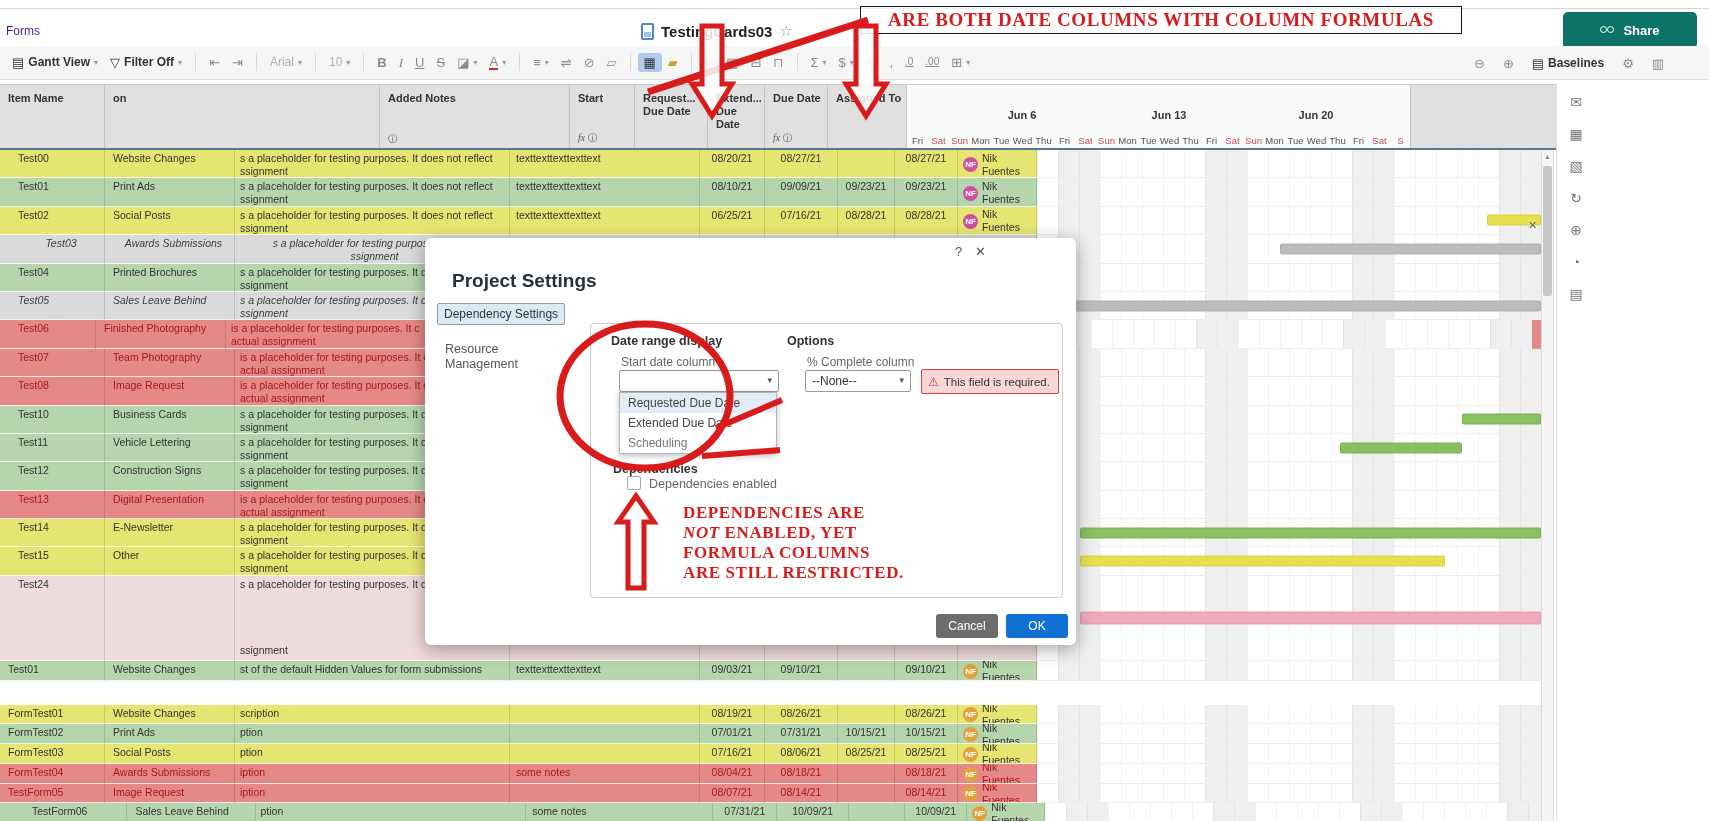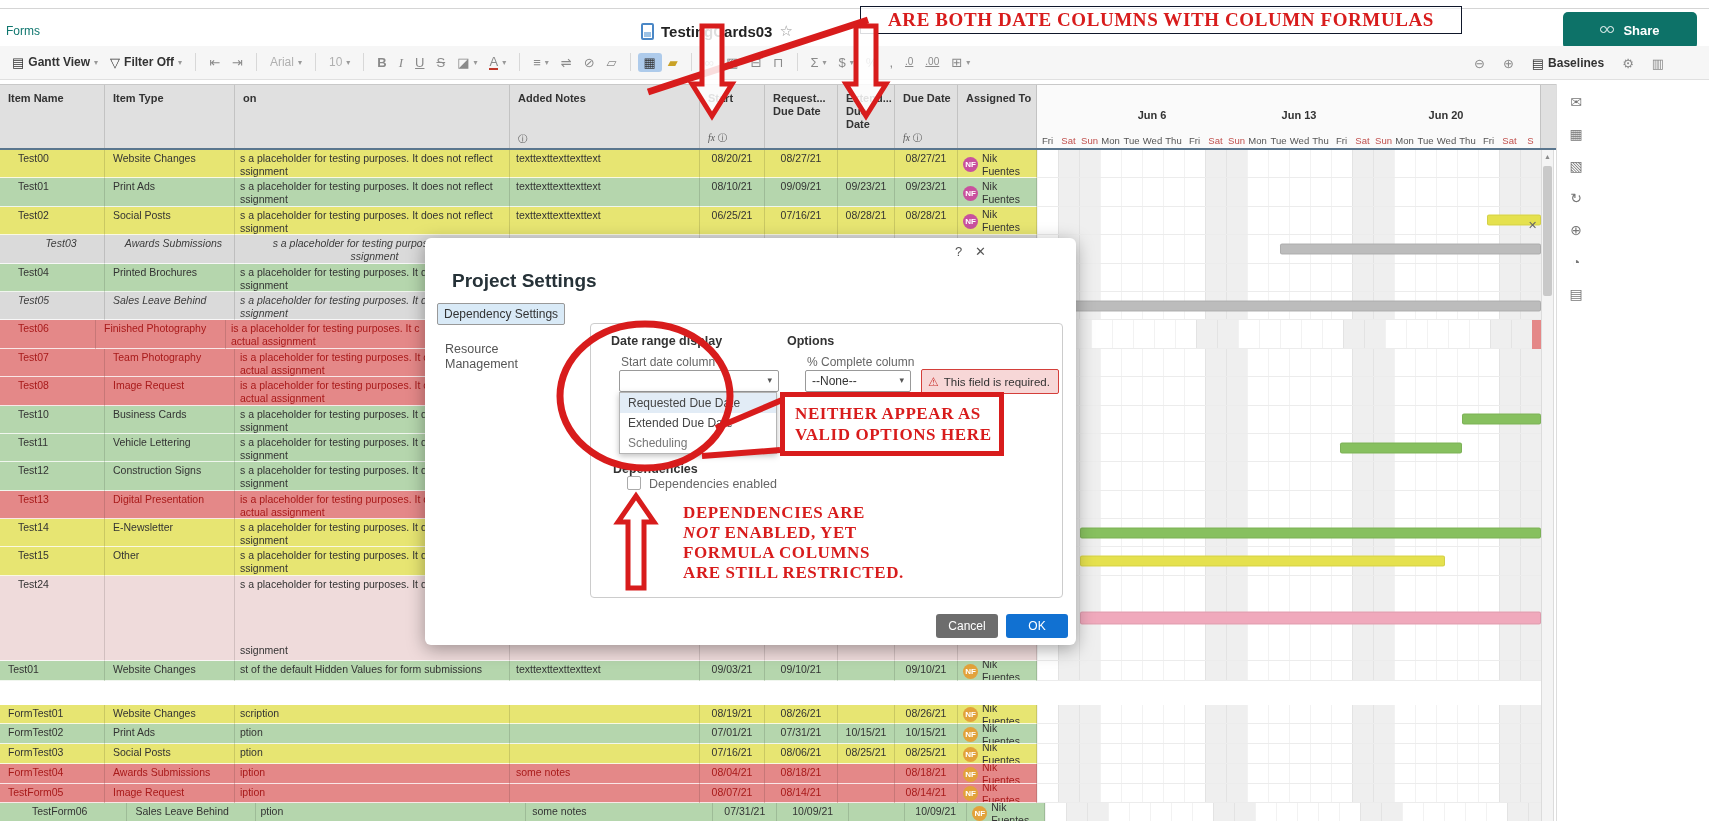--- a/index.html
+++ b/index.html
@@ -3,21 +3,21 @@
 <meta charset="utf-8">
 <style>
   *{box-sizing:border-box;margin:0;padding:0}
   html,body{width:1709px;height:821px;overflow:hidden;background:#fff;
     font-family:"Liberation Sans","DejaVu Sans",sans-serif;color:#333}
   #screen{position:relative;width:1709px;height:821px;overflow:hidden}
 
   
   #topbar{position:absolute;left:0;top:0;width:100%;height:46px;background:#fff;border-top:4px solid #fff}
   #topbar .topline{position:absolute;left:0;top:4px;width:100%;height:1px;background:#d5d5d5}
-  #forms-label{position:absolute;left:6px;top:20px;font-size:12px;color:#0f766e}
+  #forms-label{position:absolute;left:6px;top:20px;font-size:12px;color:#4c1d95}
   #title-wrap{position:absolute;left:641px;top:18px;display:flex;align-items:center;gap:7px}
   .doc-ic{width:13px;height:17px;border:2px solid #4a87c6;border-radius:2px;background:#fff;position:relative}
   .doc-ic:after{content:"";position:absolute;left:1px;bottom:1px;width:7px;height:5px;background:#9cc2e5}
   #doc-title{font-weight:bold;font-size:15px;color:#222}
   #star{color:#999;font-size:15px}
   #share-btn{position:absolute;left:1563px;top:8px;width:134px;height:37px;background:#0d7268;border-radius:5px;
     color:#fff;font-weight:bold;font-size:13px;display:flex;align-items:center;justify-content:center;gap:7px;cursor:pointer}
   .ppl{display:inline-block;width:16px;height:10px;position:relative}
   .ppl i,.ppl b{position:absolute;width:7px;height:7px;border:1.5px solid #fff;border-radius:50%;top:0}
   .ppl i{left:0}.ppl b{left:7px}
@@ -275,23 +275,20 @@
           <span class="tico ">▥</span>
         </span>
       </span>
   </div>
 
   <div id="sheet">
     <div id="hdr">
         <div class="hcell" style="width: 105px;">
           <div>Item Name</div>
         </div>
-        <div class="hcell" style="width: 130px;">
-          <div>Item Type</div>
-        </div>
         <div class="hcell" style="width: 275px;">
           <div>on</div>
         </div>
         <div class="hcell" style="width: 190px;">
           <div>Added Notes</div>
           <div class="hfoot">ⓘ</div>
         </div>
         <div class="hcell" style="width: 65px;">
           <div>Start</div>
           <div class="hfoot"><span class="fx">fx</span><span>ⓘ</span></div>
@@ -806,24 +803,20 @@
   <div id="anno-top" class="anno">ARE BOTH DATE COLUMNS WITH COLUMN FORMULAS</div>
   <svg id="anno-svg" viewBox="0 0 1709 821">
     <line x1="648" y1="92" x2="868" y2="20" stroke="#d81c1c" stroke-width="7"></line>
     <path d="M702,26 L722,26 L722,84 L732,84 L712,116 L692,84 L702,84 Z" fill="rgba(255,255,255,0.85)" stroke="#d81c1c" stroke-width="5"></path>
     <path d="M856,26 L876,26 L876,84 L886,84 L866,116 L846,84 L856,84 Z" fill="rgba(255,255,255,0.85)" stroke="#d81c1c" stroke-width="5"></path>
     <ellipse cx="645" cy="396" rx="85" ry="72" fill="none" stroke="#d81c1c" stroke-width="7"></ellipse>
     <line x1="716" y1="428" x2="782" y2="400" stroke="#d81c1c" stroke-width="6"></line>
     <line x1="702" y1="456" x2="780" y2="450" stroke="#d81c1c" stroke-width="6"></line>
     <path d="M628,588 L644,588 L644,522 L654,522 L636,496 L618,522 L628,522 Z" fill="rgba(255,255,255,0.85)" stroke="#d81c1c" stroke-width="5"></path>
   </svg>
-  <div id="anno-neither" class="anno">
-    <div>NEITHER APPEAR AS</div>
-    <div>VALID OPTIONS HERE</div>
-  </div>
   <div id="anno-dep" class="anno">
       <div>DEPENDENCIES ARE</div>
       <div><em>NOT</em> ENABLED, YET</div>
       <div>FORMULA COLUMNS</div>
       <div>ARE STILL RESTRICTED.</div>
     </div>
 
 </div>
 
 </body></html>

